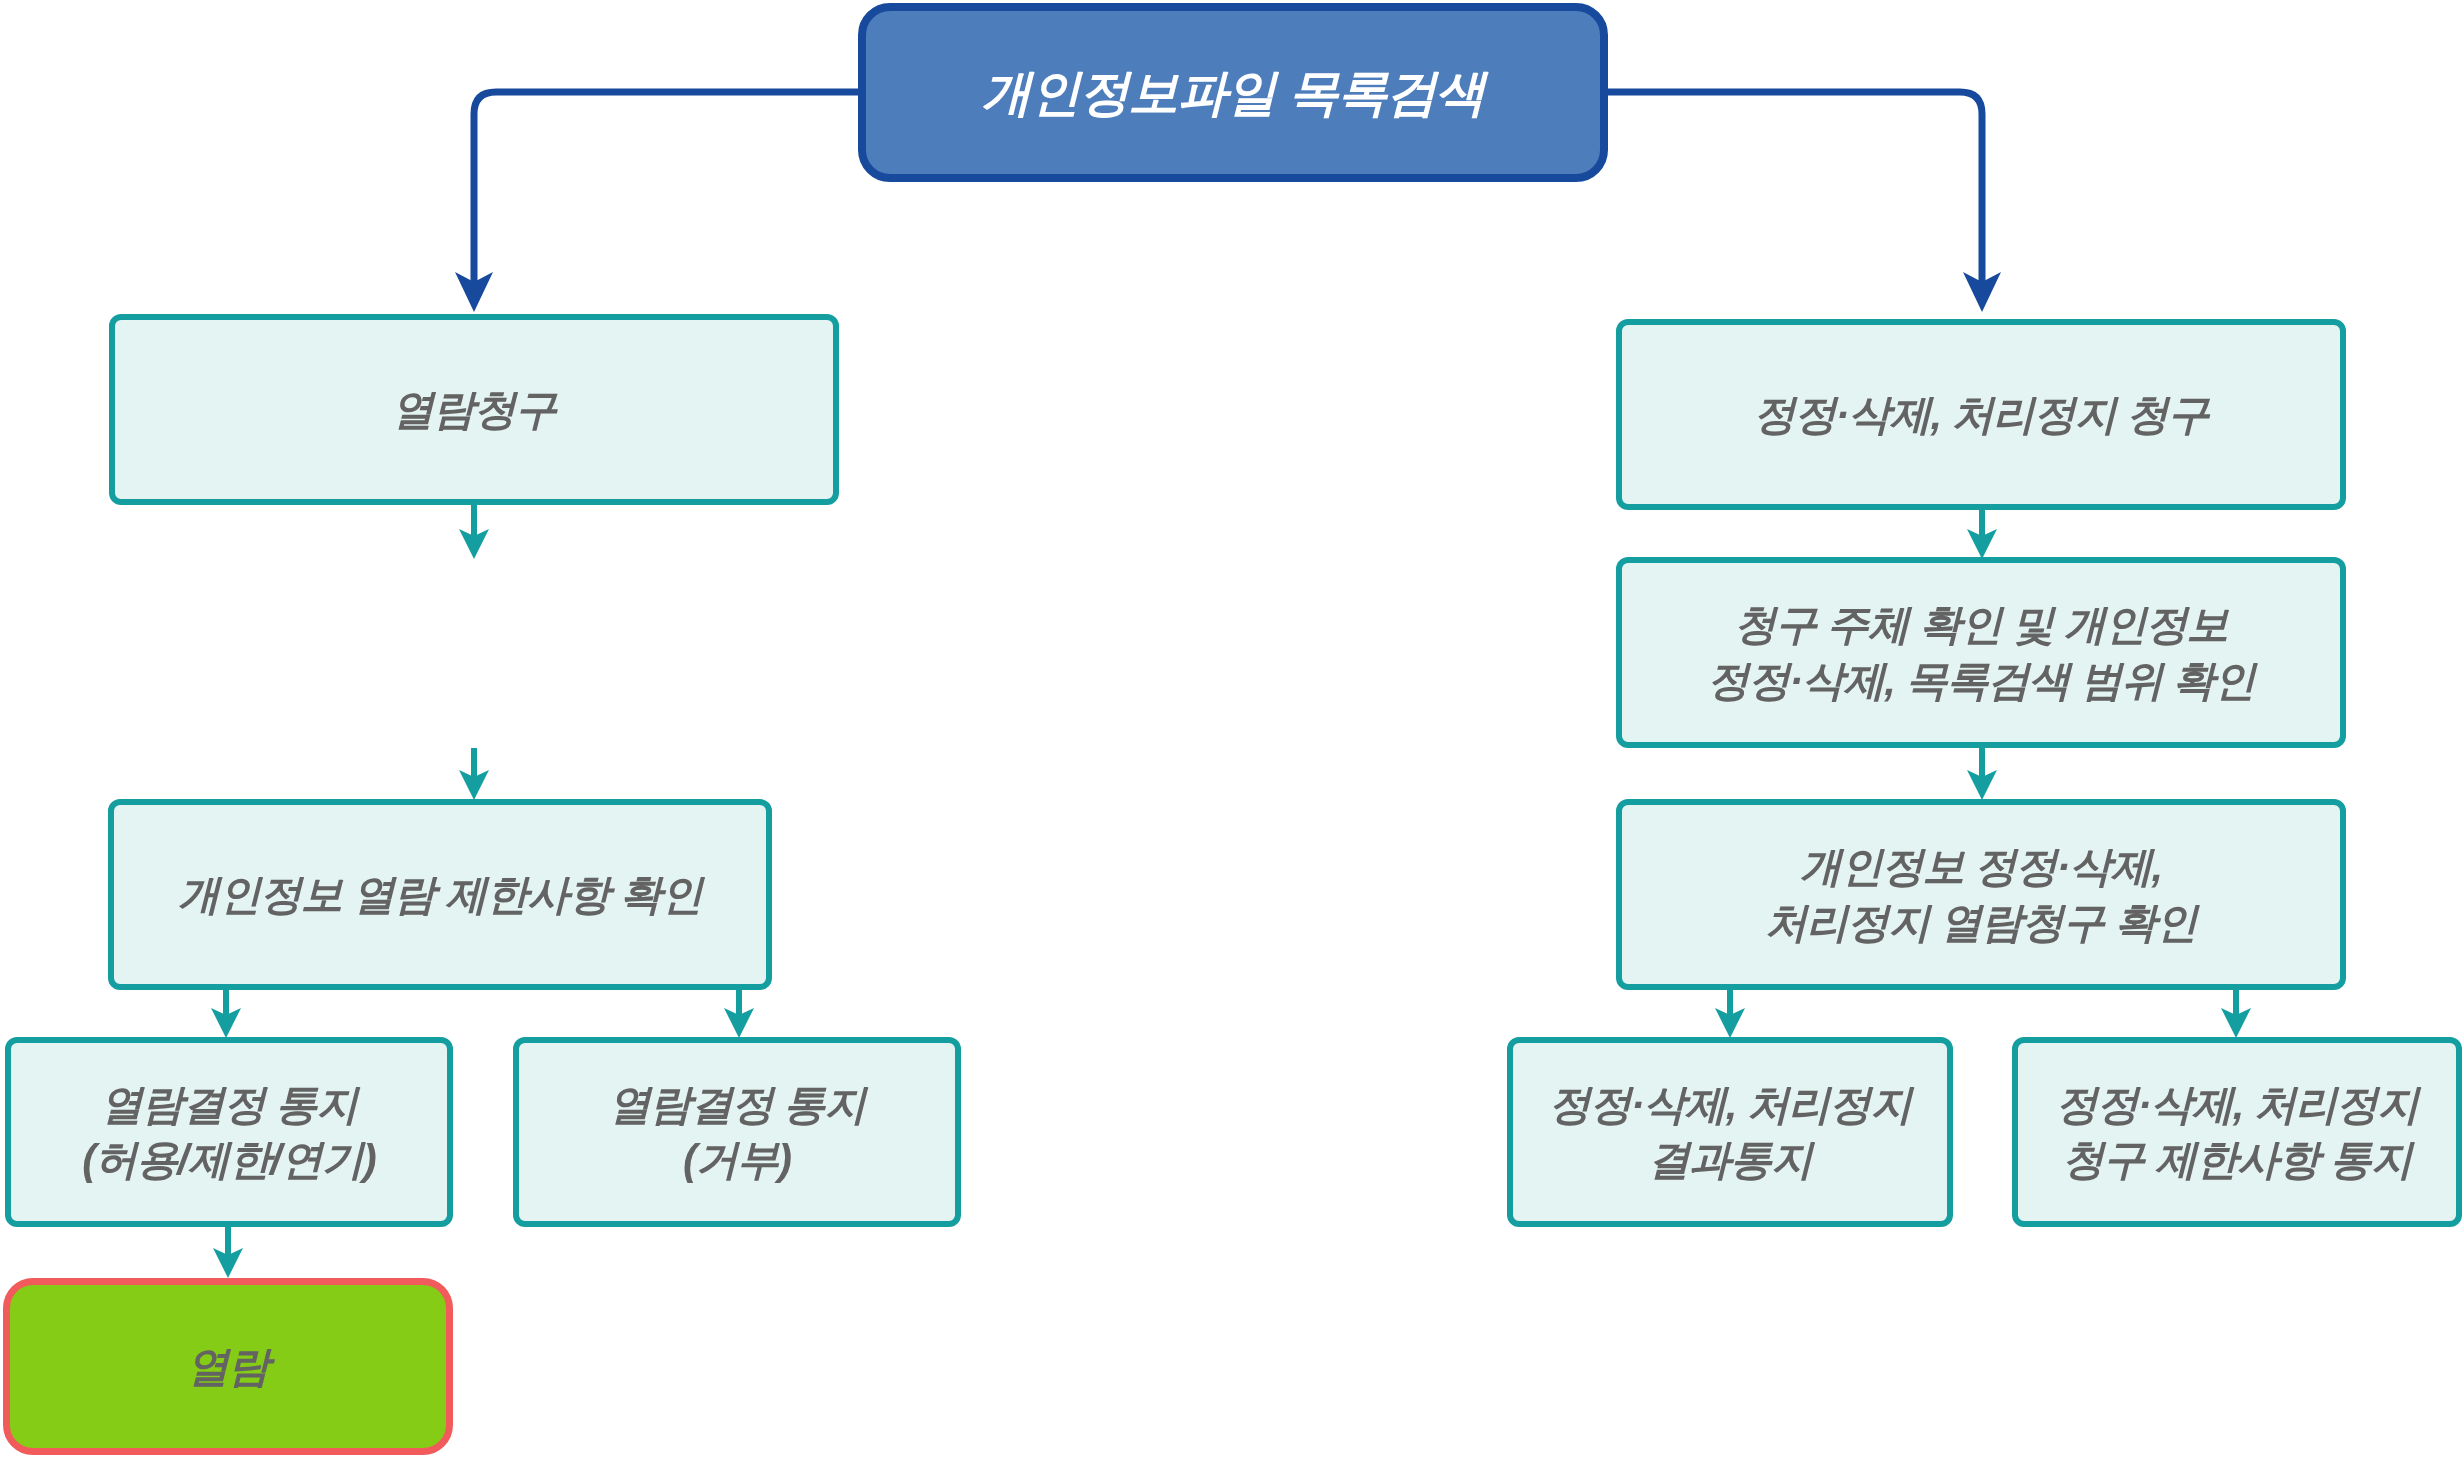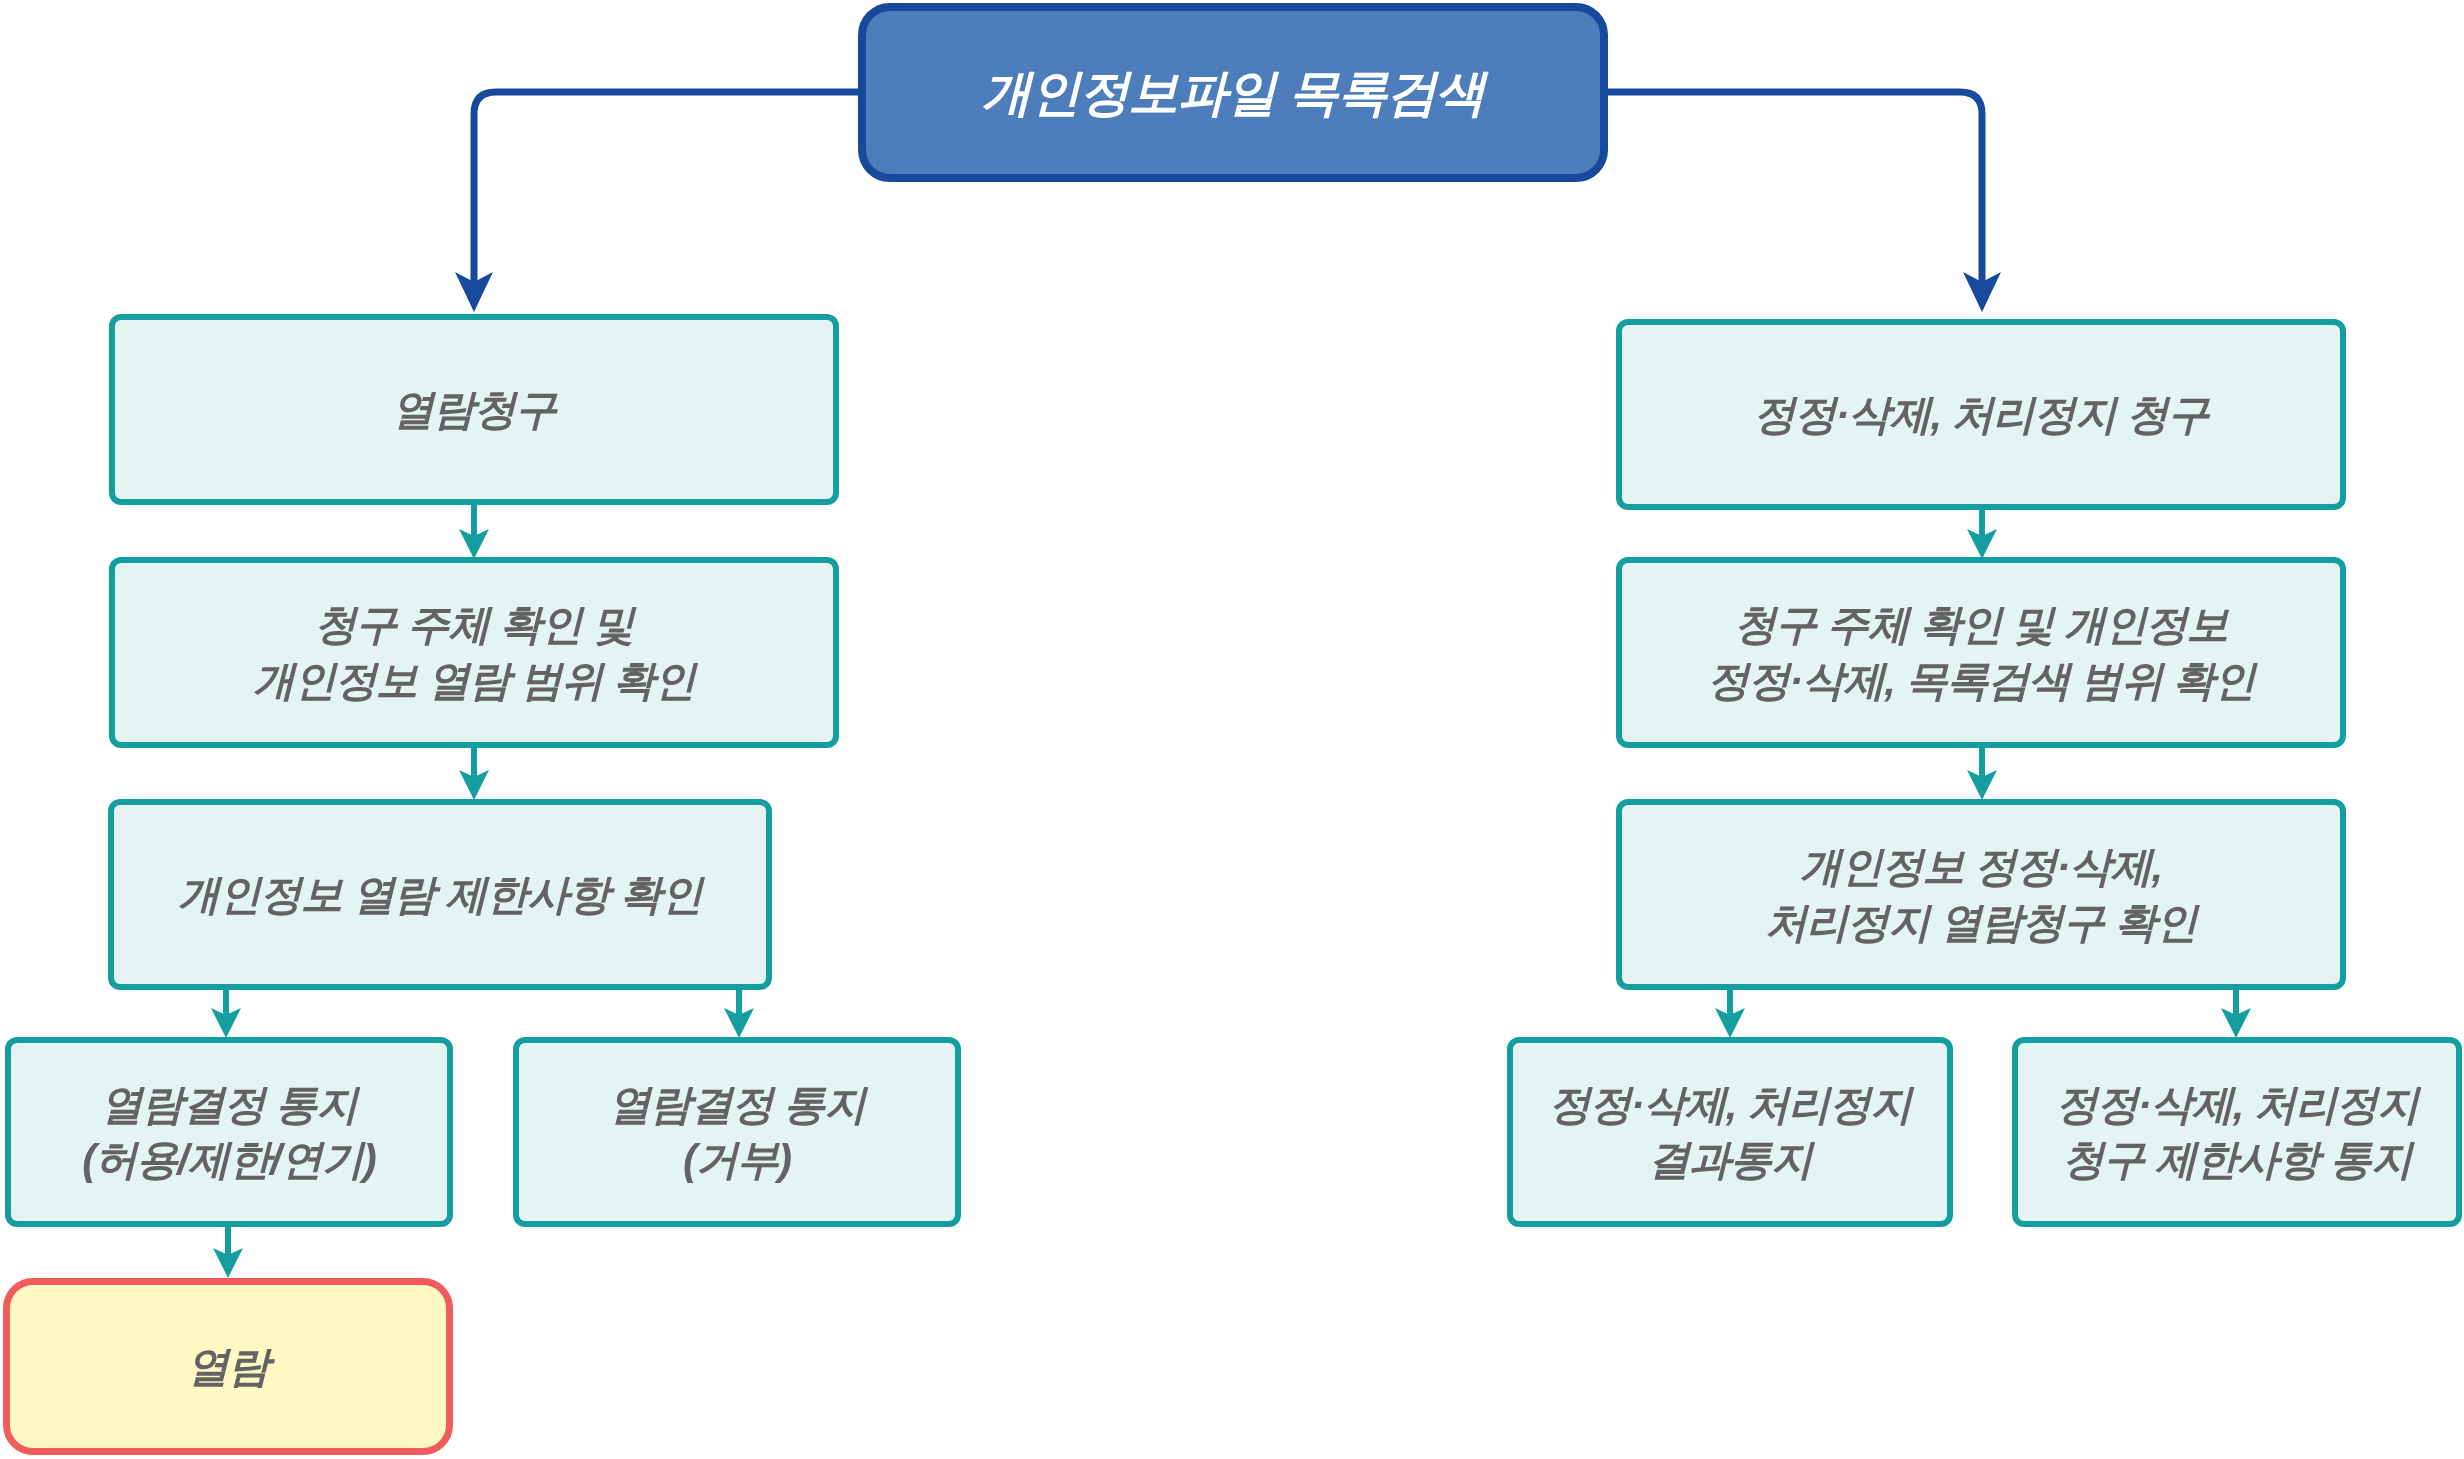--- a/index.html
+++ b/index.html
@@ -39,21 +39,21 @@
     border-radius: 12px;
   }
   .root-node {
     background: #4E7DBC;
     border: 8px solid #17499C;
     border-radius: 32px;
     color: #ffffff;
     font-size: 50px;
   }
   .final-node {
-    background: #fef9c3;
+    background: #84cc16;
     border: 7px solid #F15B5B;
     border-radius: 30px;
   }
   .line { display: block; }
   .sub {
     display: block;
     font-weight: normal;
     font-size: 35px;
     color: #6E6E6E;
     letter-spacing: -1.5px;
@@ -120,24 +120,20 @@
   </svg>
 
   <div class="node root-node" style="left:858px; top:3px; width:750px; height:179px;">
     <span class="line">개인정보파일 목록검색</span>
   </div>
 
   <div class="node step" style="left:109px; top:314px; width:730px; height:191px;">
     <span class="line">열람청구</span>
   </div>
 
-  <div class="node step" style="left:109px; top:557px; width:730px; height:191px;">
-    <span class="line">청구 주체 확인 및</span>
-    <span class="line">개인정보 열람 범위 확인</span>
-  </div>
 
   <div class="node step" style="left:108px; top:799px; width:664px; height:191px;">
     <span class="line">개인정보 열람 제한사항 확인</span>
   </div>
 
   <div class="node step" style="left:5px; top:1037px; width:448px; height:190px;">
     <span class="line">열람결정 통지</span>
     <span class="line">(허용/제한/연기)</span>
   </div>
 

